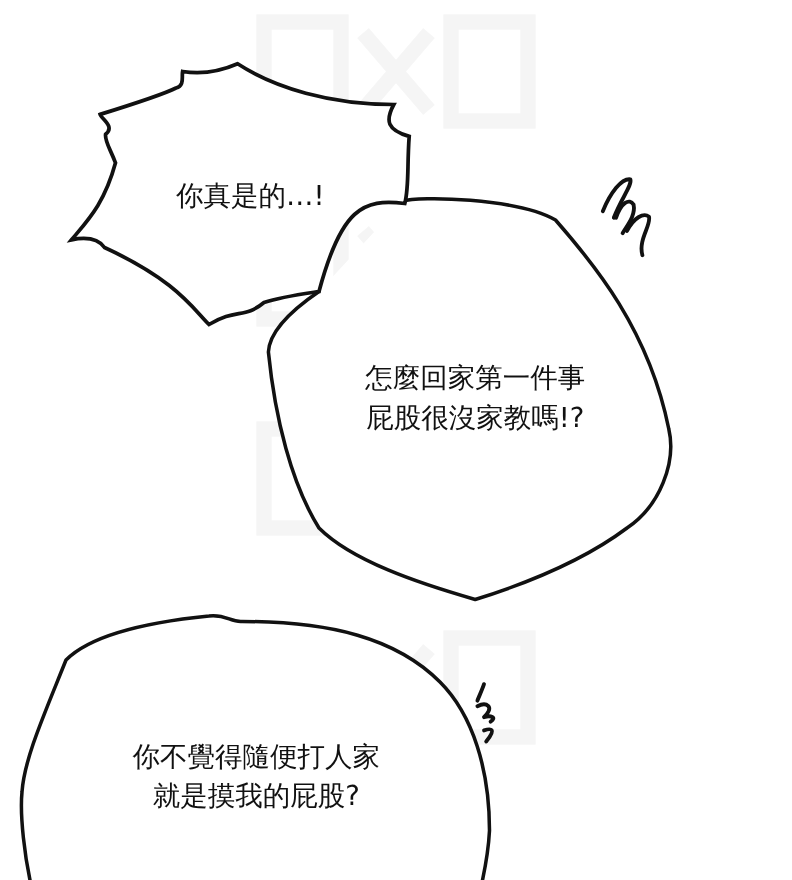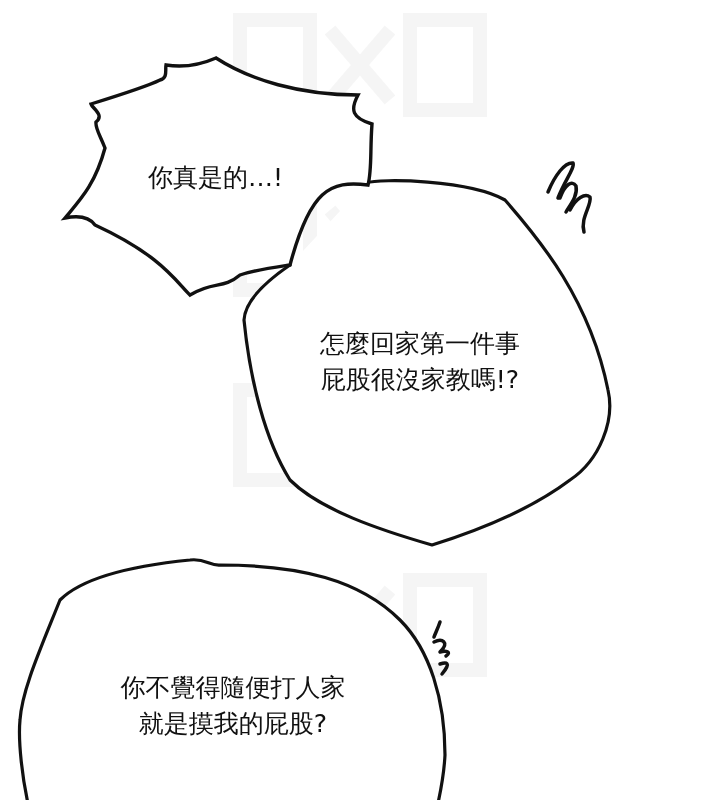--- a/index.html
+++ b/index.html
@@ -33,22 +33,22 @@
     }
     .bubble-text {
       position: absolute;
       color: #111111;
       font-size: 25px;
       line-height: 36px;
       letter-spacing: 0px;
       white-space: nowrap;
       text-align: center;
     }
-    .t1 { left: 148px; top: 160px; font-size: 25px; }
-    .t2 { left: 300px; top: 326px; width: 240px; }
+    .t1 { left: 160px; top: 160px; font-size: 25px; }
+    .t2 { left: 312px; top: 326px; width: 240px; }
     .t3 { left: 98px; top: 654px; width: 270px; margin-top: 16px; }
   </style>
 </head>
 <body>
 
 <div class="panel">
 
   <svg class="watermark" viewBox="0 0 260 680">
     <g fill="none" stroke="#000" stroke-width="14">
       <rect x="10" y="10" width="70" height="90"></rect>

